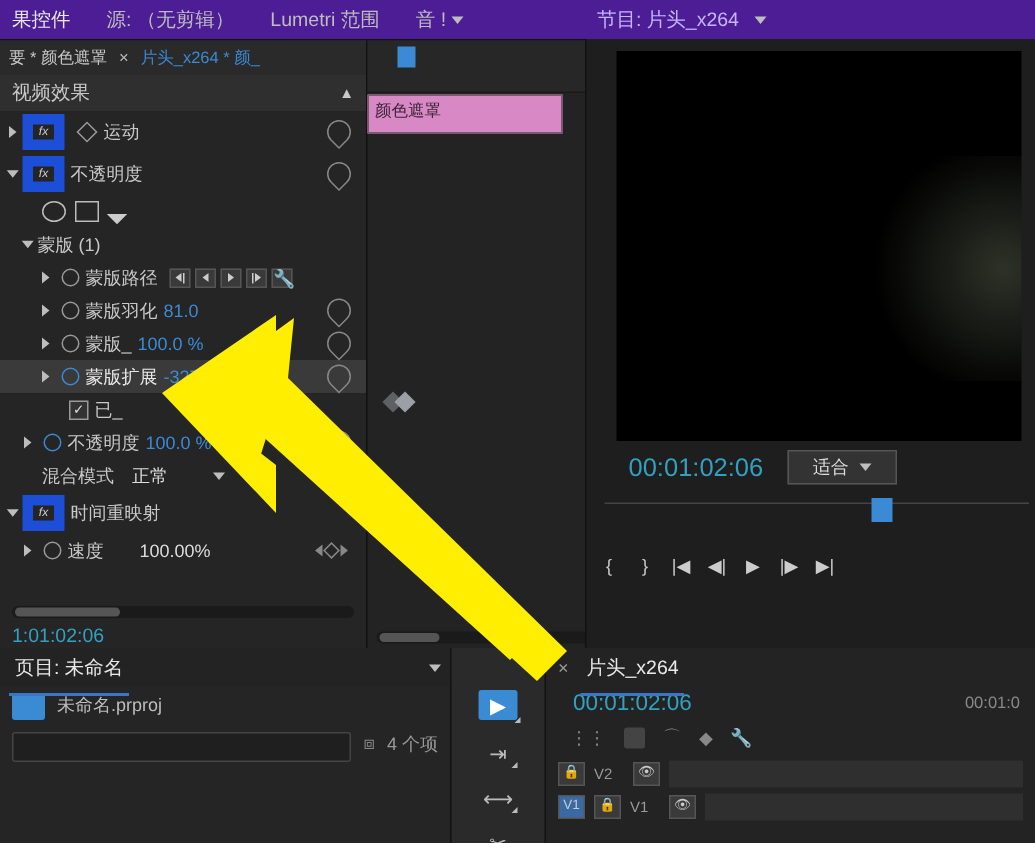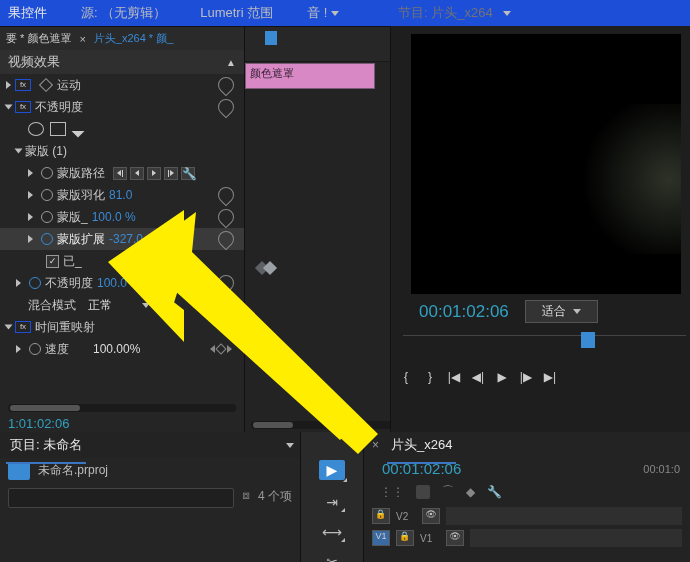--- a/index.html
+++ b/index.html
@@ -1,31 +1,31 @@
 <!DOCTYPE html>
 <html><head>
 <meta charset="utf-8">
 <style>
 html,body{margin:0;padding:0;background:#1a1a1a;color:#c8c8c8;font-family:"Microsoft YaHei",sans-serif;font-size:12px;overflow:hidden;width:690px;height:562px}
-.tab-bar{display:flex;align-items:center;height:26px;background:#1d4ed8;border-bottom:1px solid #111;padding:0 4px;gap:26px}
+.tab-bar{display:flex;align-items:center;height:26px;background:#4c1d95;border-bottom:1px solid #111;padding:0 4px;gap:16px}
 .tab{padding:4px 4px;color:#bdbdbd;font-size:13px;position:relative}
 .tab.active{color:#e8e8e8}
 .tab.active::after{content:"";position:absolute;left:0;right:0;bottom:-6px;height:2px;background:#3a76c4}
 .icon-chev{display:inline-block;width:0;height:0;border-left:4px solid transparent;border-right:4px solid transparent;border-top:5px solid #bdbdbd;margin-left:4px;vertical-align:middle}
 .panel-body{display:flex;height:406px}
 .left{width:244px;background:#252525;display:flex;flex-direction:column;position:relative}
 .bc{display:flex;align-items:center;padding:4px 6px;gap:6px;font-size:11px;background:#2a2a2a;color:#c8c8c8}
 .bc .link{color:#3a8ad4}
 .bc .x{color:#bbb;padding:0 2px}
 .section-row{display:flex;align-items:center;justify-content:space-between;padding:3px 8px;background:#2f2f2f;font-size:13px}
 .prop-list{flex:1;overflow:hidden}
 .row{display:flex;align-items:center;padding:2px 6px;font-size:12px;color:#c8c8c8;min-height:18px}
 .row .tw{display:inline-block;width:0;height:0;border-top:4px solid transparent;border-bottom:4px solid transparent;border-left:5px solid #bdbdbd;margin-right:4px}
 .row .tw.open{transform:rotate(90deg)}
-.fx{display:inline-block;width:14px;height:10px;border:1px solid #1d4ed8;font-size:8px;text-align:center;line-height:9px;margin-right:4px;color:#ccc;}
+.fx{display:inline-block;width:14px;height:10px;border:7px solid #1d4ed8;font-size:8px;text-align:center;line-height:9px;margin-right:4px;color:#ccc;font-style:italic}
 .kf{display:inline-block;width:8px;height:8px;border:1px solid #999;transform:rotate(45deg);margin:0 6px}
 .clock{display:inline-block;width:10px;height:10px;border:1px solid #999;border-radius:50%;margin:0 4px;position:relative}
 .sel{background:#3a3a3a}
 .val{color:#3a8ad4;font-size:12px;margin-left:4px}
 .shape-btns{display:flex;gap:6px;margin-left:22px;align-items:center}
 .sb{width:14px;height:12px;border:1px solid #bbb}
 .sb.circ{border-radius:50%}
 .pen{display:inline-block;width:12px;height:12px;background:linear-gradient(45deg,#ccc 40%,transparent 40%);transform:rotate(-45deg)}
 .mask-btns{display:flex;gap:3px;margin-left:8px}
 .mb{width:12px;height:11px;background:#3a3a3a;border:1px solid #555;display:flex;align-items:center;justify-content:center}
@@ -41,21 +41,21 @@
 .kfnav .d{width:6px;height:6px;border:1px solid #888;transform:rotate(45deg)}
 .cb{width:11px;height:11px;border:1px solid #999;display:inline-flex;align-items:center;justify-content:center;background:#333;margin-right:4px}
 .cb.on::after{content:"✓";font-size:9px;color:#ddd}
 .mid{flex:1;background:#232323;position:relative;border-left:1px solid #111}
 .mid-ruler{height:34px;background:#272727;position:relative;border-bottom:1px solid #1a1a1a}
 .mid-ruler .ph{position:absolute;left:20px;top:4px;width:12px;height:14px;background:#3a8ad4}
 .clip{position:absolute;left:0;top:36px;width:120px;height:20px;background:#d888c4;color:#3a2438;font-size:11px;padding:2px 4px;border:1px solid #7a5a72}
 .keydi{position:absolute;width:10px;height:10px;background:#9aa0a6;transform:rotate(45deg)}
 .mid-sb{position:absolute;bottom:4px;left:6px;right:6px;height:8px;background:#1a1a1a;border-radius:4px}
 .mid-sb .th{position:absolute;left:2px;top:1px;width:40px;height:6px;background:#555;border-radius:3px}
-.prog-title{position:absolute;left:398px;top:0;height:26px;display:flex;align-items:center;gap:6px;font-size:13px;color:#737373}
+.prog-title{position:absolute;left:398px;top:0;height:26px;display:flex;align-items:center;gap:6px;font-size:13px;color:#c4b5fd}
 .prog{position:absolute;left:390px;top:26px;right:0;height:406px;background:#1e1e1e;border-left:1px solid #111}
 .monitor{margin:8px 0 0 20px;width:270px;height:260px;background:#000;position:relative;overflow:hidden}
 .monitor .glow{position:absolute;right:-30px;top:70px;width:140px;height:150px;background:radial-gradient(circle at 70% 50%,rgba(180,200,160,.25),transparent 70%)}
 .tc-row{display:flex;align-items:center;gap:16px;padding:6px 10px 4px 28px}
 .tc{color:#32a0c0;font-size:17px}
 .fit{background:#333;border:1px solid #555;padding:2px 16px;font-size:12px;color:#ddd}
 .m-ruler{margin:8px 4px 4px 12px;height:28px;position:relative;border-top:1px solid #444}
 .m-ph{position:absolute;top:-4px;width:14px;height:16px;background:#3a8ad4}
 .trans{display:flex;gap:10px;padding:2px 8px;align-items:center}
 .tbtn{width:14px;height:14px;display:inline-flex;align-items:center;justify-content:center;color:#ccc}

